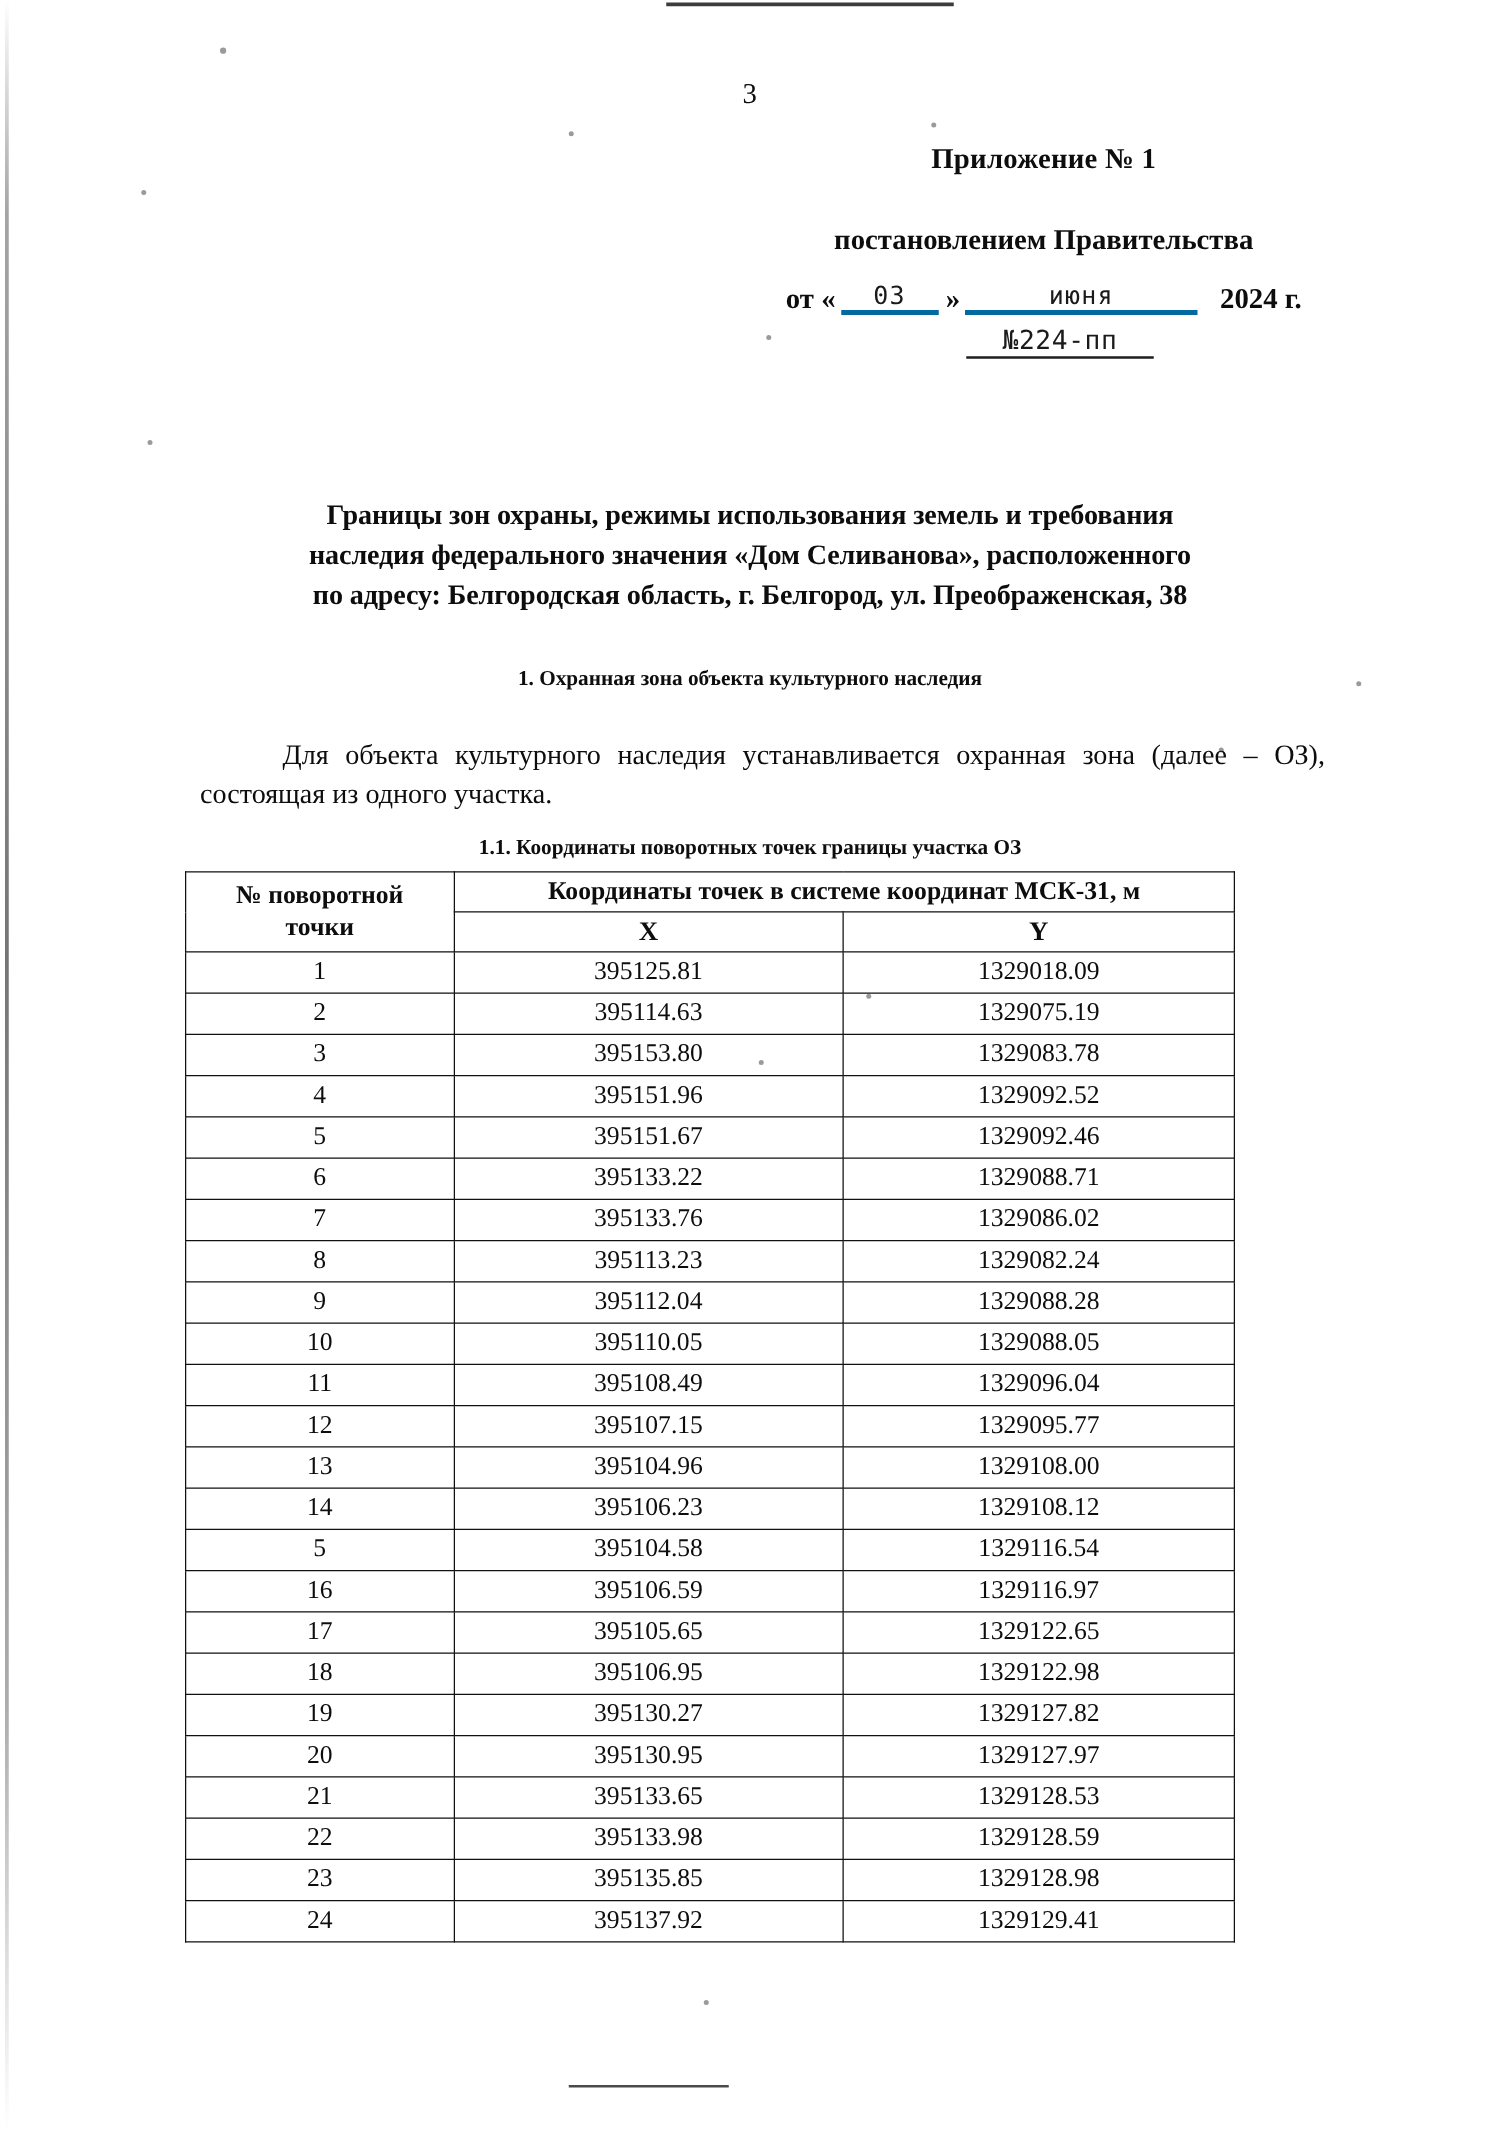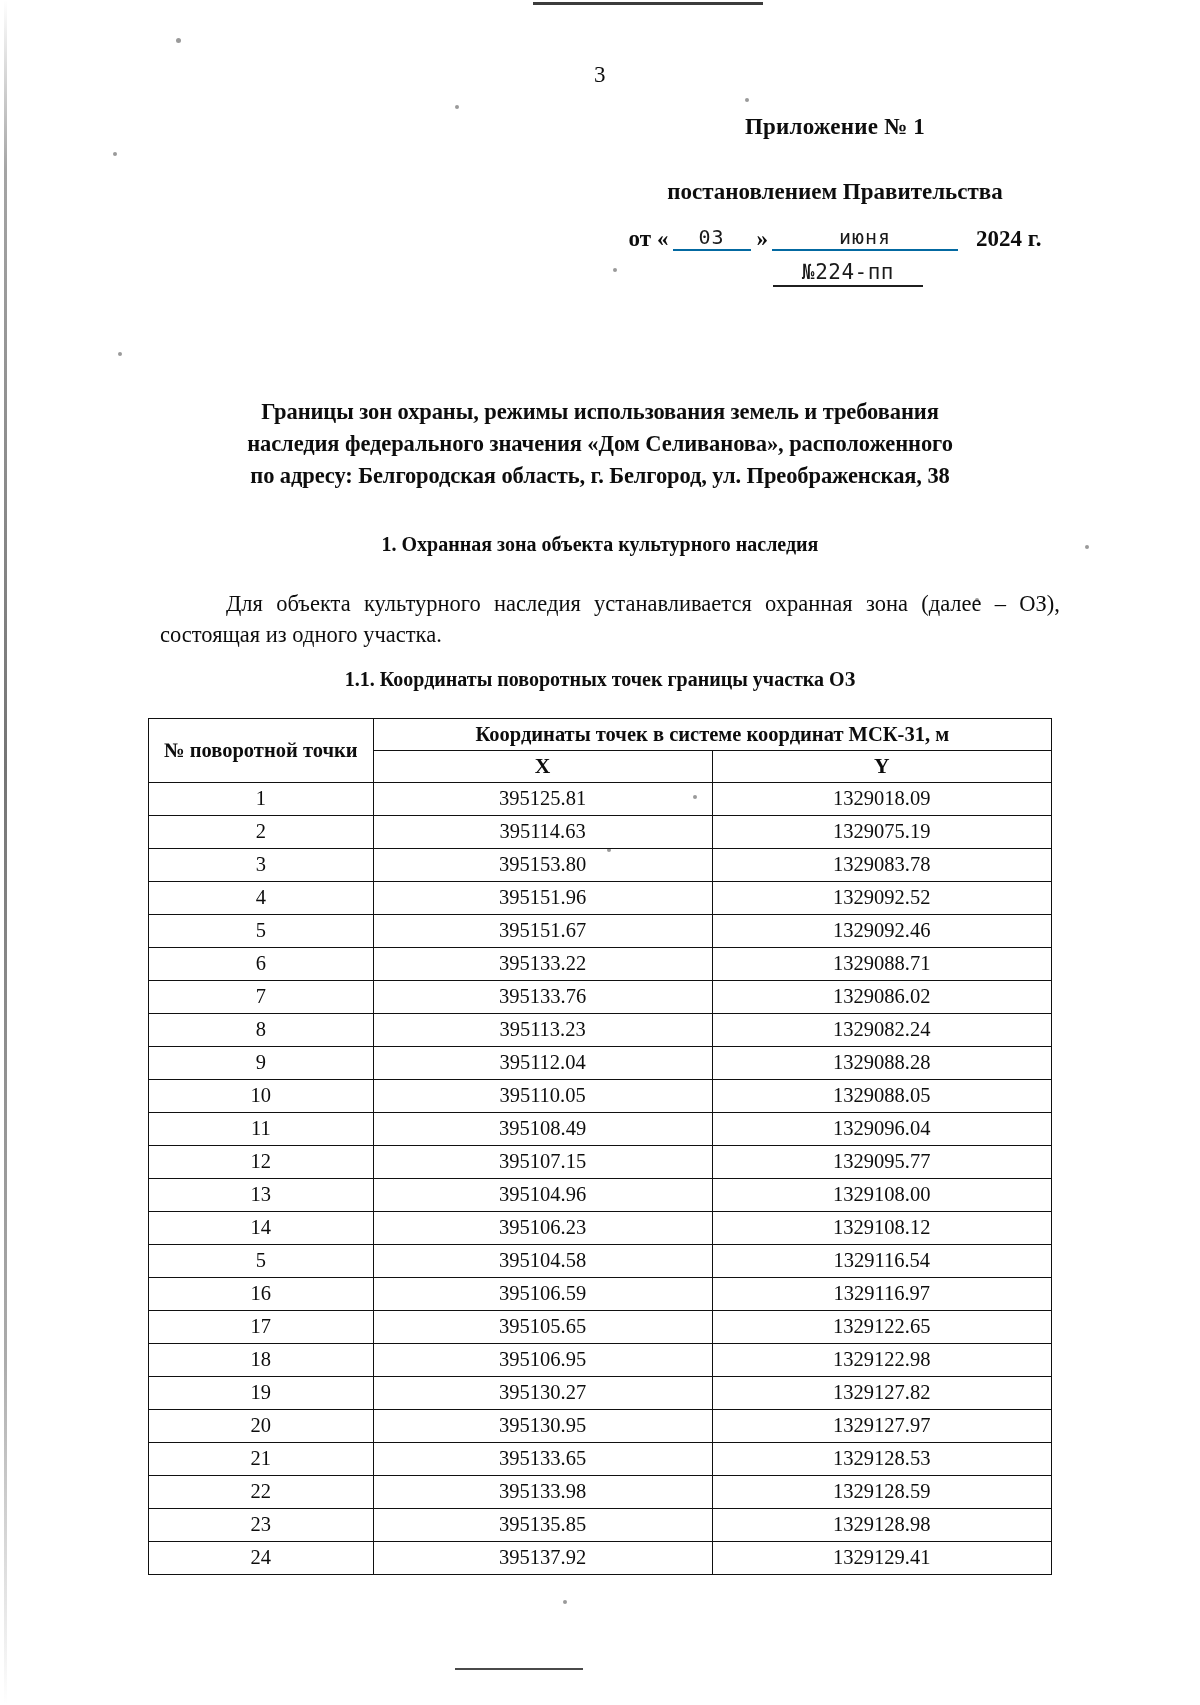--- a/index.html
+++ b/index.html
@@ -67,21 +67,21 @@
     white-space: nowrap;
     margin-top: 16px;
   }
   .date-row .lbl { font-weight: bold; }
   .typed {
     font-family: "DejaVu Sans Mono", "Liberation Mono", monospace;
     font-weight: normal;
     font-size: 20px;
     letter-spacing: 1px;
     color: #1a1a1a;
-    border-bottom: 2px solid #0369a1;
+    border-bottom: 4px solid #0369a1;
     display: inline-block;
     text-align: center;
     line-height: 1.15;
     transform: translateY(-1px);
   }
   .typed.day   { width: 78px; margin: 0 4px; }
   .typed.month { width: 186px; margin-left: 2px; }
   .quote-l { margin-left: 6px; }
   .quote-r { margin: 0 2px 0 2px; }
   .year { margin-left: 18px; font-weight: bold; }
@@ -111,44 +111,44 @@
     letter-spacing: -0.1px;
   }
   .doc-title div { white-space: nowrap; }
 
   
   .section-heading {
     position: absolute;
     left: 128px;
     width: 944px;
     text-align: center;
-    font-size: 20px;
+    font-size: 17px;
     font-weight: bold;
   }
   #sec1 { top: 533px; }
   #sec11 { top: 668px; }
 
   
   .body-par {
     position: absolute;
     top: 588px;
     left: 160px;
     width: 900px;
     font-size: 22.5px;
     line-height: 1.38;
     text-align: justify;
     text-indent: 66px;
   }
 
   
   .coord-table {
     position: absolute;
-    top: 718px;
+    top: 697px;
     left: 148px;
-    width: 904px;
+    width: 840px;
     border-collapse: collapse;
     font-size: 20.5px;
   }
   .coord-table th,
   .coord-table td {
     border: 1.6px solid #111111;
     text-align: center;
     padding: 0;
     height: 32px;
     line-height: 1.06;

